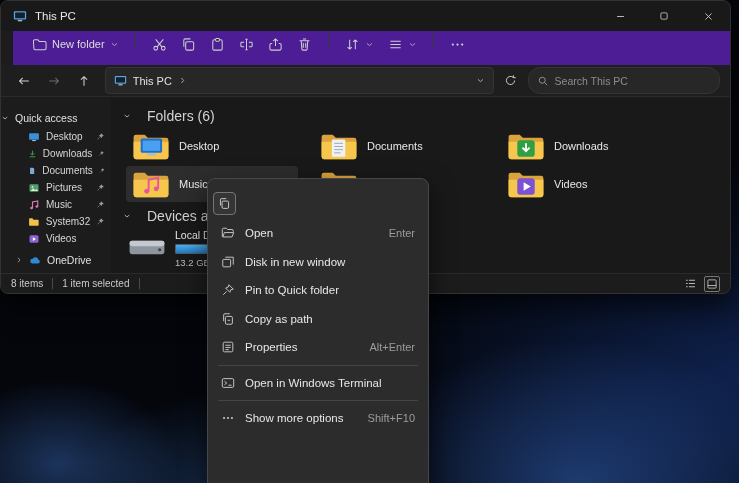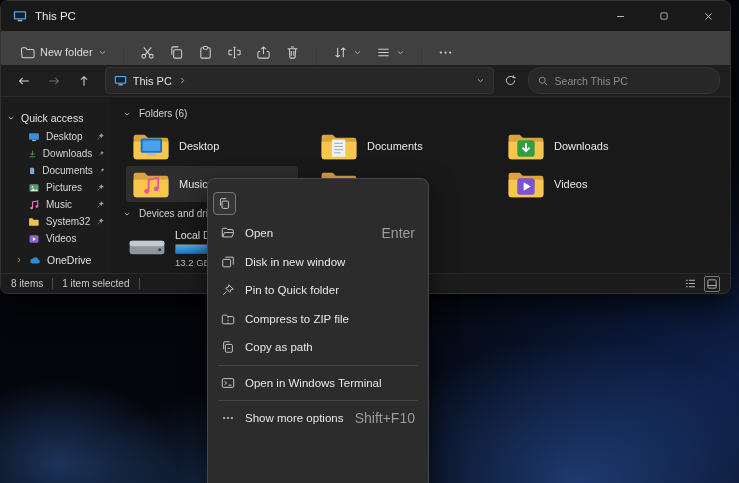--- a/index.html
+++ b/index.html
@@ -17,52 +17,52 @@
   svg{display:block}
   .window{position:absolute;left:0;top:0;width:731px;height:294px;background:#1c1c1c;
     border:1px solid #323232;border-radius:8px;box-shadow:0 12px 32px rgba(0,0,0,.7);overflow:hidden}
   
   .titlebar{position:absolute;left:0;top:0;right:0;height:30px;display:flex;align-items:center;
     gap:8px;padding-left:12px;background:#191919}
   .title-text{font-size:11.5px;color:#e9e9e9}
   .caption{margin-left:auto;display:flex;height:100%}
   .cap-btn{width:44px;height:100%;display:flex;align-items:center;justify-content:center;color:#d9d9d9}
   
-  .commandbar{position:absolute;left:0;top:30px;right:0;height:34px;display:flex;align-items:flex-end;
-    padding:0 12px;background:#404040;color:#cfcfcf}
+  .commandbar{position:absolute;left:12px;top:30px;right:0;height:34px;display:flex;align-items:flex-start;
+    padding:0 12px;background:#4c1d95;color:#cfcfcf}
   .tbtn{height:26px;padding:0 7px;display:flex;align-items:center;gap:5px;border-radius:4px;color:#cfcfcf}
   .tbtn .lbl{font-size:11px;color:#dcdcdc}
   .vsep{width:1px;height:18px;background:#3a3a3a;margin:0 9px}
   
   .addressrow{position:absolute;left:0;top:64px;right:0;height:32px;display:flex;align-items:center;
     padding:0 10px;background:#1e1e1e;border-bottom:1px solid #2a2a2a;gap:4px}
   .navbtn{width:26px;height:26px;display:flex;align-items:center;justify-content:center;border-radius:4px}
   .crumbbox{width:390px;height:27px;margin-left:4px;background:#272727;border:1px solid #343434;border-radius:4px;
     display:flex;align-items:center;padding:0 8px;gap:6px}
   .crumb-label{font-size:11px;color:#e2e2e2}
   .crumb-caret{margin-left:auto}
   .refreshbtn{width:26px;height:26px;display:flex;align-items:center;justify-content:center;border-radius:4px}
   .searchbox{margin-left:auto;width:193px;height:27px;background:#272727;border:1px solid #343434;border-radius:12px;
     display:flex;align-items:center;gap:6px;padding:0 8px}
   .searchbox input{flex:1;background:transparent;border:none;outline:none;color:#dddddd;font-size:10.5px;
     font-family:"Liberation Sans",sans-serif}
   .searchbox input::placeholder{color:#8d8d8d}
   
   .sidebar{position:absolute;left:0;top:97px;bottom:20px;width:110px;background:#1c1c1c;padding-top:8px;overflow:hidden}
-  .sb-header{height:20px;margin-top:2px;display:flex;align-items:center;gap:6px;padding-left:6px}
+  .sb-header{height:20px;margin-top:2px;display:flex;align-items:center;gap:6px;padding-left:0}
   .sb-header .lbl,.sb-root .lbl{font-size:10.5px;color:#e0e0e0;white-space:nowrap}
   .sb-row{height:17px;display:flex;align-items:center;gap:6px;padding-left:27px;padding-right:6px}
   .sb-row .lbl{font-size:10px;color:#d6d6d6;white-space:nowrap}
   .sb-root{height:18px;display:flex;align-items:center;gap:6px;padding-left:14px}
   .pin{margin-left:auto}
   .sb-selected{background:#3a3a3a;border-radius:4px;margin:6px 3px 0 3px;height:20px}
   .mt8{margin-top:4px}.mt4{margin-top:4px}
   
   .content{position:absolute;left:110px;top:97px;right:0;bottom:20px;background:#191919}
-  .sect-hdr{position:absolute;display:flex;align-items:center;gap:8px;font-size:10px;color:#d2d2d2;white-space:nowrap}
+  .sect-hdr{position:absolute;display:flex;align-items:center;gap:16px;font-size:14px;color:#d2d2d2;white-space:nowrap}
   .tile{position:absolute;width:172px;height:36px;display:flex;align-items:center;gap:9px;padding-left:6px;border-radius:4px}
   .tile .lbl{font-size:11px;color:#e8e8e8;white-space:nowrap}
   .tile-selected{background:rgba(255,255,255,.09)}
   .drive-tile{position:absolute;left:15px;top:128px;width:210px;height:44px;display:flex;gap:9px;padding-left:2px}
   .drive-info{display:flex;flex-direction:column;justify-content:center;gap:3px}
   .drive-name{font-size:10.5px;color:#e8e8e8}
   .drive-bar{width:130px;height:10px;background:#4d4d4d;border:1px solid #5d5d5d;border-radius:1px;overflow:hidden}
   .drive-fill{height:100%;background:linear-gradient(#49b0ef,#2279c4)}
   .drive-free{font-size:9.5px;color:#bdbdbd}
   
@@ -71,21 +71,21 @@
   .st-sep{width:1px;height:11px;background:#4a4a4a}
   .st-views{margin-left:auto;display:flex;gap:7px;align-items:center}
   .viewbox-active{border:1px solid #777;border-radius:2px;padding:1px}
   
   .ctx{position:absolute;left:207px;top:178px;width:222px;height:376px;background:#2c2c2c;
     border:1px solid #474747;border-radius:8px;box-shadow:0 10px 26px rgba(0,0,0,.6);padding-top:8px;overflow:hidden;z-index:50}
   .ctx-iconrow{height:32px;display:flex;align-items:center;padding:0 5px}
   .ctx-iconbox{width:23px;height:23px;border:1px solid #757575;border-radius:4px;background:#353535;
     display:flex;align-items:center;justify-content:center}
   .ctx-item{height:28.5px;display:flex;align-items:center;gap:10px;padding:0 13px;color:#e7e7e7;font-size:11.5px;white-space:nowrap}
-  .ctx-item .sc{margin-left:auto;font-size:14px;color:#9c9c9c}
+  .ctx-item .sc{margin-left:auto;font-size:11px;color:#9c9c9c}
   .ctx-sep{height:1px;background:#454545;margin:3px 10px}
   .ic{flex:none}
 </style>
 </head>
 <body>
 
 <div class="window">
 
   <div class="titlebar">
     <svg width="14" height="14" viewBox="0 0 16 16">
@@ -490,39 +490,39 @@
   <div class="ctx-item">
     <svg class="ic" width="14" height="14" viewBox="0 0 16 16">
       <path d="M9 2l5 5-2.8.7-1.1 2.9L5.3 5.8 8.2 4.7z" stroke="#c8c8c8" fill="none" stroke-width="1.1"></path>
       <path d="M6.3 9.7L2.5 13.5" stroke="#c8c8c8" stroke-width="1.1"></path>
     </svg>
     <span>Pin to Quick folder</span>
     <span class="sc"></span>
   </div>
 
 
-  <div class="ctx-item">
-    <svg class="ic" width="14" height="14" viewBox="0 0 16 16">
-      <path d="M1.5 5A1.5 1.5 0 0 1 3 3.5h3.2l1.3 1.7h5.5A1.5 1.5 0 0 1 14.5 6.7v5.3A1.5 1.5 0 0 1 13 13.5H3A1.5 1.5 0 0 1 1.5 12z" stroke="#c8c8c8" fill="none" stroke-width="1.1"></path>
-      <path d="M8 5.5v8" stroke="#c8c8c8" stroke-width="1.1" stroke-dasharray="1.6 1.6"></path>
-    </svg>
-    <span>Compress to ZIP file</span>
-    <span class="sc"></span>
-  </div>
 
   <div class="ctx-item">
     <svg class="ic" width="14" height="14" viewBox="0 0 16 16">
       <rect x="5" y="5" width="8" height="9" rx="1.5" stroke="#c8c8c8" fill="none" stroke-width="1.1"></rect>
       <path d="M3 10.5V3.5A1.5 1.5 0 0 1 4.5 2H10" stroke="#c8c8c8" fill="none" stroke-width="1.1"></path>
       <path d="M7.5 9.5h3" stroke="#c8c8c8" stroke-width="1.1"></path>
     </svg>
     <span>Copy as path</span>
     <span class="sc"></span>
   </div>
 
+  <div class="ctx-item">
+    <svg class="ic" width="14" height="14" viewBox="0 0 16 16">
+      <rect x="2.5" y="2.5" width="11" height="11" rx="1.5" stroke="#c8c8c8" fill="none" stroke-width="1.1"></rect>
+      <path d="M5 6h6M5 8.5h6M5 11h4" stroke="#c8c8c8" stroke-width="1.1"></path>
+    </svg>
+    <span>Properties</span>
+    <span class="sc">Alt+Enter</span>
+  </div>
 
   <div class="ctx-sep"></div>
 
   <div class="ctx-item">
     <svg class="ic" width="14" height="14" viewBox="0 0 16 16">
       <rect x="1.5" y="3" width="13" height="10" rx="1.5" stroke="#c8c8c8" fill="none" stroke-width="1.1"></rect>
       <path d="M4 6l2.5 2L4 10M8.5 10.5h3.5" stroke="#c8c8c8" fill="none" stroke-width="1.1"></path>
     </svg>
     <span>Open in Windows Terminal</span>
     <span class="sc"></span>

